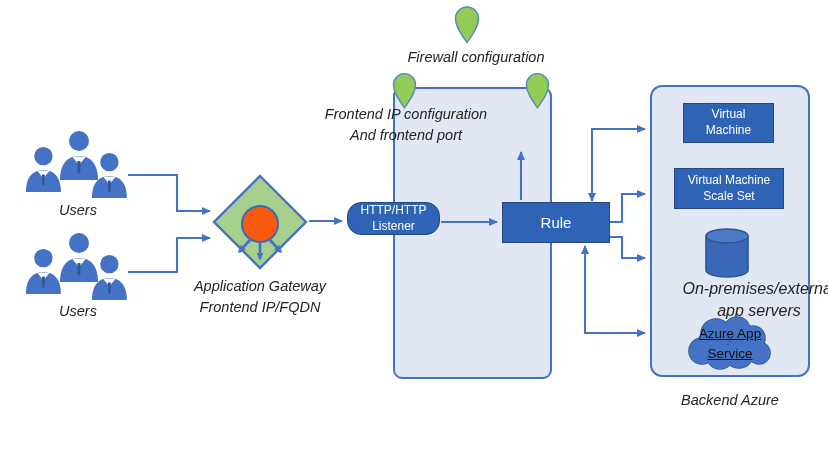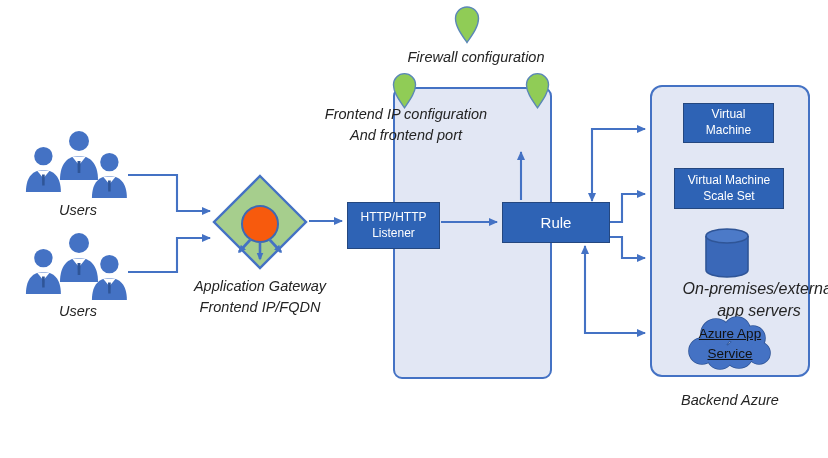--- a/index.html
+++ b/index.html
@@ -111,21 +111,21 @@
   <svg class="icon" style="left:392px;top:72px;" width="25" height="38" viewBox="0 0 26 38">
     <path d="M13,36.5 C7.5,28.5 1.5,20.5 1.5,12.5 A11.5,11.5 0 0 1 24.5,12.5 C24.5,20.5 18.5,28.5 13,36.5 Z" fill="#90CC56" stroke="#5B87B7" stroke-width="1.4"></path>
   </svg>
   <div class="lbl" style="left:316px;top:104px;width:180px;">Frontend IP configuration
 And frontend port</div>
 
   <svg class="icon" style="left:525px;top:72px;" width="25" height="38" viewBox="0 0 26 38">
     <path d="M13,36.5 C7.5,28.5 1.5,20.5 1.5,12.5 A11.5,11.5 0 0 1 24.5,12.5 C24.5,20.5 18.5,28.5 13,36.5 Z" fill="#90CC56" stroke="#5B87B7" stroke-width="1.4"></path>
   </svg>
 
-  <div class="box" style="left:347px;top:202px;width:93px;height:47px;">HTTP/HTTP
+  <div class="box" style="left:347px;top:202px;width:93px;height:33px;border-radius:14px;">HTTP/HTTP
 Listener</div>
   <div class="box" style="left:502px;top:202px;width:108px;height:41px;font-size:15px;">Rule</div>
 
   <div class="box" style="left:683px;top:103px;width:91px;height:40px;">Virtual
 Machine</div>
   <div class="box" style="left:674px;top:168px;width:110px;height:41px;">Virtual Machine
 Scale Set</div>
 
   <svg class="icon" style="left:703px;top:226px;" width="48" height="54" viewBox="0 0 48 54">
     <path d="M3,10 L3,44 A21,7 0 0 0 45,44 L45,10" fill="#3A68B8" stroke="#2F5597" stroke-width="1.6"></path>

